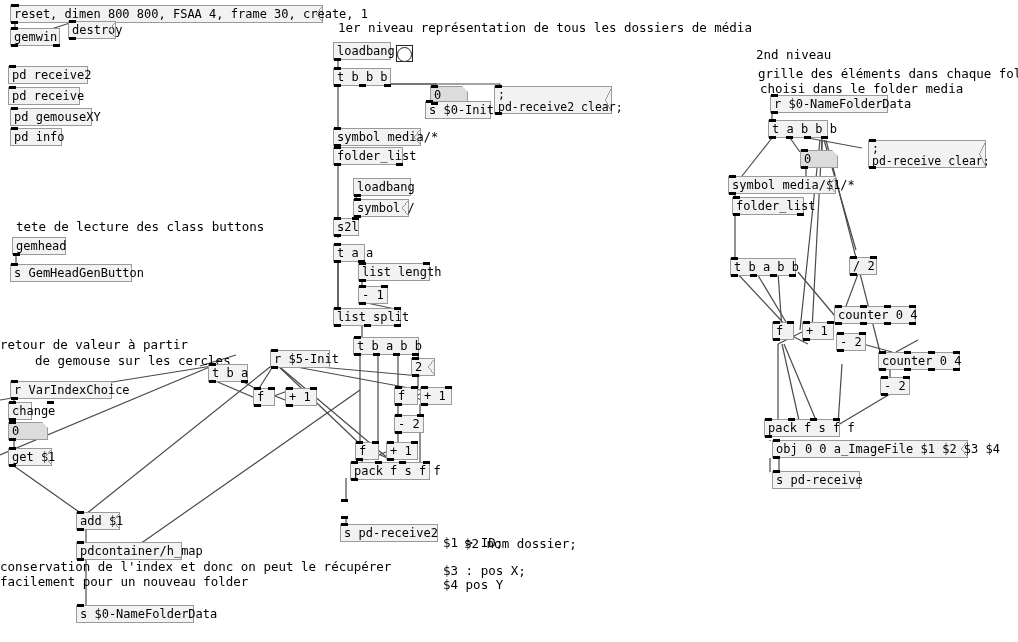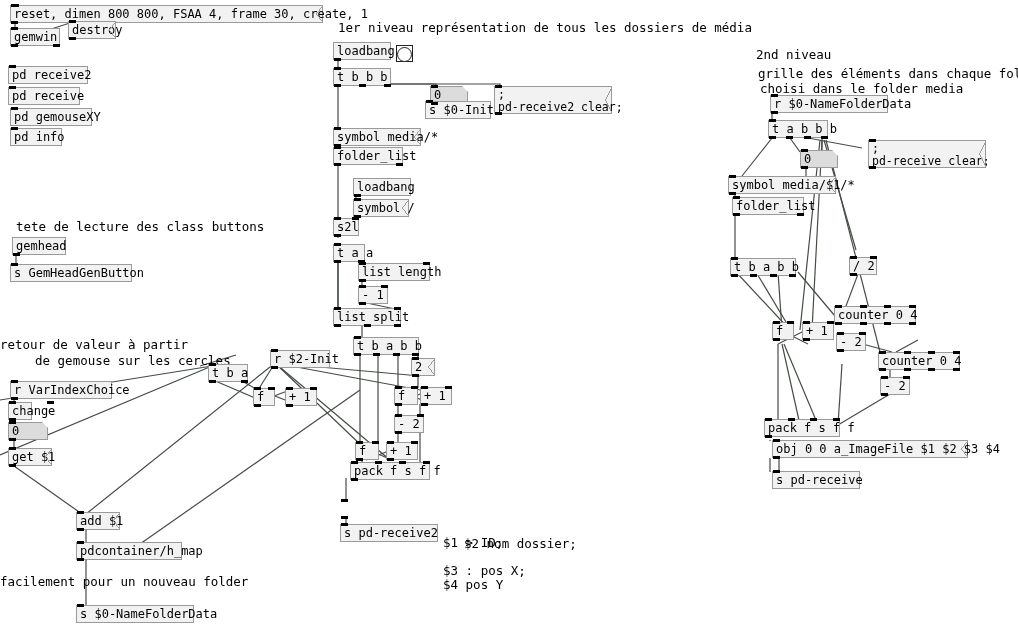--- a/index.html
+++ b/index.html
@@ -234,20 +234,21 @@
   <div class="cmt" style="left:0px;top:353px;padding-left:35px;">de gemouse sur les cercles</div>
 
   <div class="pdbox obj" style="left:10px;top:381px;width:102px;">r VarIndexChoice</div>
   <div class="pdbox obj" style="left:8px;top:402px;width:24px;">change</div>
   <div class="numbox" style="left:8px;top:422px;width:40px;">0</div>
   <div class="pdbox msg" style="left:8px;top:448px;width:44px;">get $1</div>
 
   <div class="pdbox msg" style="left:76px;top:512px;width:44px;">add $1</div>
   <div class="pdbox obj" style="left:76px;top:542px;width:106px;">pdcontainer/h_map</div>
 
+  <div class="cmt" style="left:0px;top:559px;">conservation de l'index et donc on peut le récupérer</div>
   <div class="cmt" style="left:0px;top:574px;">facilement pour un nouveau folder</div>
 
   <div class="pdbox obj" style="left:76px;top:605px;width:118px;">s $0-NameFolderData</div>
 
   <div class="cmt" style="left:338px;top:20px;">1er niveau représentation de tous les dossiers de média</div>
 
   <div class="pdbox obj" style="left:333px;top:42px;width:58px;">loadbang</div>
   <div class="bng" style="left:396px;top:45px;">
       <i></i>
     </div>
@@ -283,21 +284,21 @@
   <div class="pdbox obj" style="left:394px;top:415px;width:30px;">- 2</div>
 
   <div class="pdbox obj" style="left:355px;top:442px;width:24px;">f</div>
   <div class="pdbox obj" style="left:386px;top:442px;width:32px;">+ 1</div>
 
   <div class="pdbox obj" style="left:350px;top:462px;width:80px;">pack f s f f</div>
 
   <div class="pdbox obj" style="left:340px;top:524px;width:98px;">s pd-receive2</div>
 
   <div class="pdbox obj" style="left:208px;top:364px;width:40px;">t b a</div>
-  <div class="pdbox obj" style="left:270px;top:350px;width:60px;">r $2-Init</div>
+  <div class="pdbox obj" style="left:270px;top:350px;width:60px;">r $5-Init</div>
   <div class="pdbox obj" style="left:253px;top:388px;width:22px;">f</div>
   <div class="pdbox obj" style="left:285px;top:388px;width:32px;">+ 1</div>
   <div class="pdbox obj" style="left:394px;top:415px;width:30px;">- 2</div>
 
   <div class="cmt" style="left:443px;top:535px;">$1 &gt; ID;</div>
   <div class="cmt" style="left:443px;top:536px;margin-left:21px;">$2 nom dossier;</div>
   <div class="cmt" style="left:443px;top:563px;">$3 : pos X;</div>
   <div class="cmt" style="left:443px;top:577px;">$4 pos Y</div>
 
   <div class="cmt" style="left:756px;top:47px;">2nd niveau</div>

